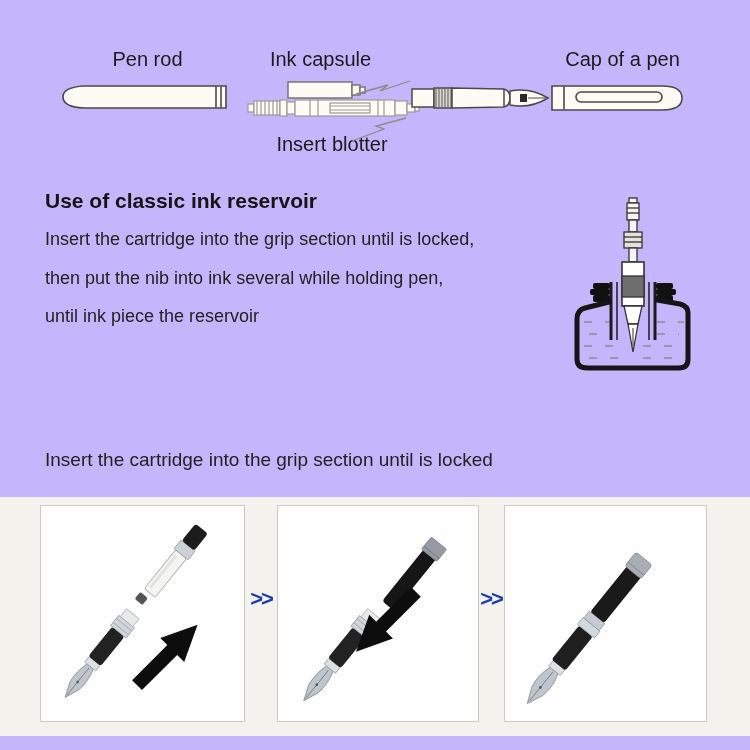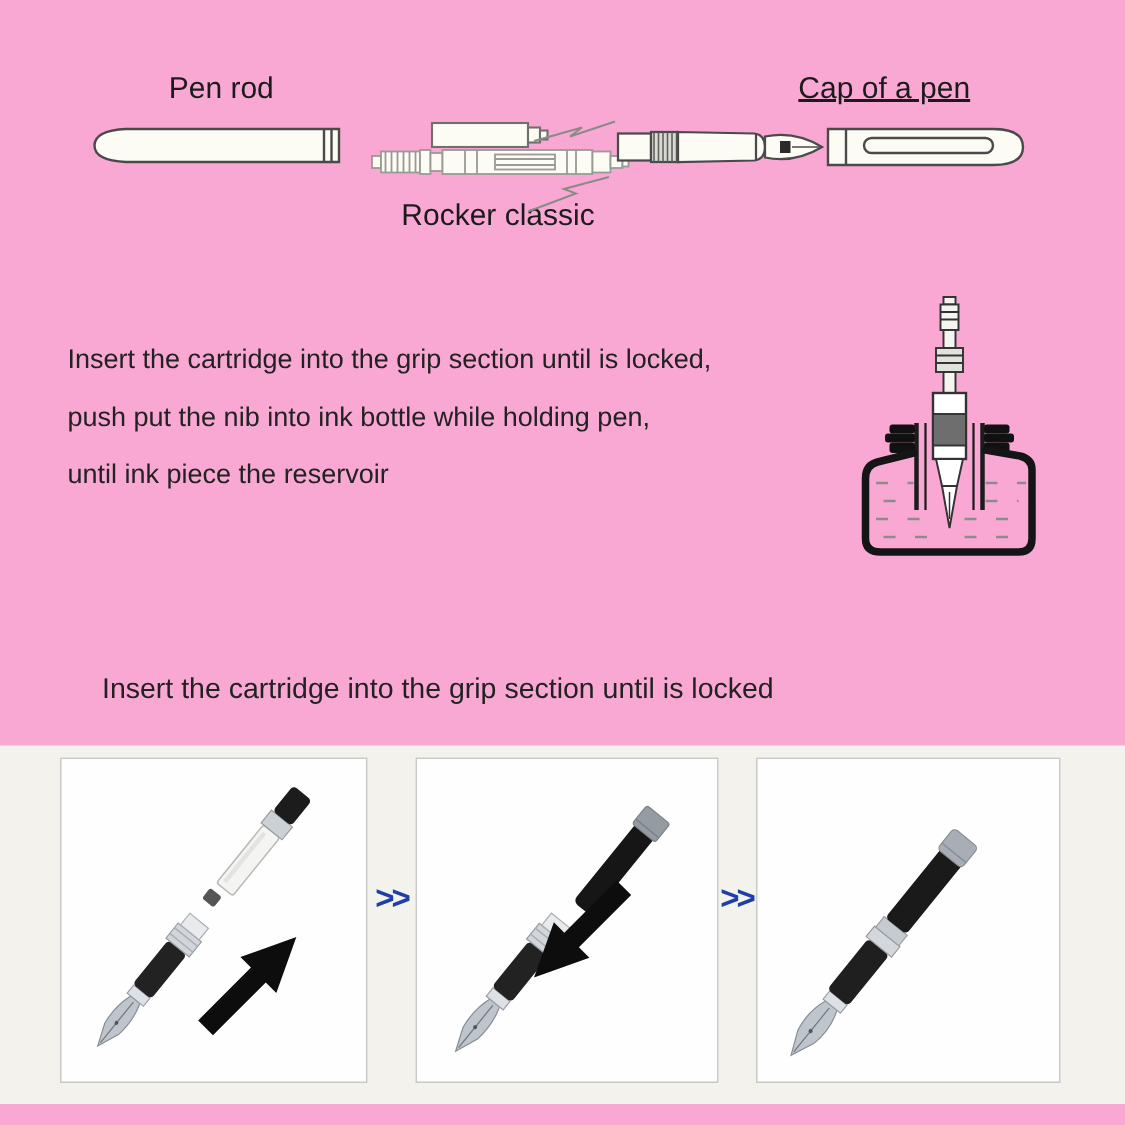--- a/index.html
+++ b/index.html
@@ -1,53 +1,53 @@
 <!DOCTYPE html>
 <html><head>
 <meta charset="utf-8">
 <style>
   html,body{margin:0;padding:0;}
   .stage{
     position:relative;
     width:750px;height:750px;
-    background:#f9a8d4;
+    background:#c4b5fd;
     font-family:"Liberation Sans", sans-serif;
     color:#1d1d1d;
     overflow:hidden;
   }
   .abs{position:absolute;}
   
   .part-label{
     position:absolute;
     top:48px;
     font-size:20px;
     text-align:center;
     color:#1b1b1b;
   }
   .lbl-pen-rod{left:75px;width:145px;}
   .lbl-ink-capsule{left:248px;width:145px;}
   .lbl-pen-nib{left:405px;width:132px;}
-  .lbl-cap{left:517px;width:145px;text-decoration:underline;}
+  .lbl-cap{left:550px;width:145px;}
   .lbl-rocker{left:252px;width:160px;top:133px;}
   .parts-svg{left:0;top:78px;width:750px;height:70px;}
   
   .section-heading{
     position:absolute;left:45px;
     font-size:21px;font-weight:bold;color:#141414;
   }
   .h-reservoir{top:189px;}
   .h-cartridge{top:413px;}
   .body-lines{
     position:absolute;left:45px;top:220px;
     font-size:18px;line-height:38.5px;color:#222;
     white-space:nowrap;
   }
   .body-line-single{
     position:absolute;left:45px;top:449px;
-    font-size:19px;color:#222;white-space:nowrap;margin-left:23px;
+    font-size:19px;color:#222;white-space:nowrap;
   }
   .bottle-svg{left:565px;top:196px;width:145px;height:190px;}
   
   .photos-panel{left:0;top:497px;width:750px;height:239px;background:#f3f2ec;}
   .photo{
     position:absolute;top:505px;height:217px;
     background:#fefefe;border:1px solid #c9c9c5;
     box-sizing:border-box;
   }
   .photo-1{left:40px;width:205px;}
@@ -62,22 +62,23 @@
   .sep-1{left:245px;}
   .sep-2{left:475px;}
   svg{display:block;}
 </style>
 </head>
 <body>
 
 <div class="stage">
 
   <div class="part-label lbl-pen-rod">Pen rod</div>
+  <div class="part-label lbl-ink-capsule">Ink capsule</div>
   <div class="part-label lbl-cap">Cap of a pen</div>
-  <div class="part-label lbl-rocker">Rocker classic</div>
+  <div class="part-label lbl-rocker">Insert blotter</div>
 
   <svg class="abs parts-svg" viewBox="0 0 750 70">
 
     <g stroke="#4a4a4a" stroke-width="1.6" fill="#fcfbf4">
       <path d="M 84 8 L 226 8 L 226 30 L 84 30 Q 63 29 63 19 Q 63 9 84 8 Z"></path>
       <line x1="216" y1="8.5" x2="216" y2="29.5"></line>
       <line x1="221" y1="8.5" x2="221" y2="29.5"></line>
     </g>
 
     <g stroke="#9a9a96" stroke-width="1.2" fill="#fcfbf4">
@@ -131,23 +132,24 @@
       <rect x="520" y="16" width="7" height="8" fill="#2a2a2a" stroke="none"></rect>
     </g>
 
     <g stroke="#4a4a4a" stroke-width="1.6" fill="#fcfbf4">
       <path d="M552 8 L662 8 Q682 8 682 20 Q682 32 662 32 L552 32 Z"></path>
       <line x1="564" y1="8.5" x2="564" y2="31.5"></line>
       <rect x="576" y="14" width="86" height="10" rx="5"></rect>
     </g>
   </svg>
 
+  <div class="section-heading h-reservoir">Use of classic ink reservoir</div>
   <div class="body-lines">
     <div>Insert the cartridge into the grip section until is locked,</div>
-    <div>push put the nib into ink bottle while holding pen,</div>
+    <div>then put the nib into ink several while holding pen,</div>
     <div>until ink piece the reservoir</div>
   </div>
 
   <svg class="abs bottle-svg" viewBox="0 0 145 190">
 
     <g stroke="#8c8c8c" stroke-width="1.6" stroke-dasharray="8 13">
       <line x1="19" y1="126" x2="44" y2="126"></line>
         <line x1="92" y1="126" x2="119" y2="126"></line>
       <line x1="24" y1="138" x2="44" y2="138"></line>
         <line x1="92" y1="138" x2="114" y2="138"></line>

